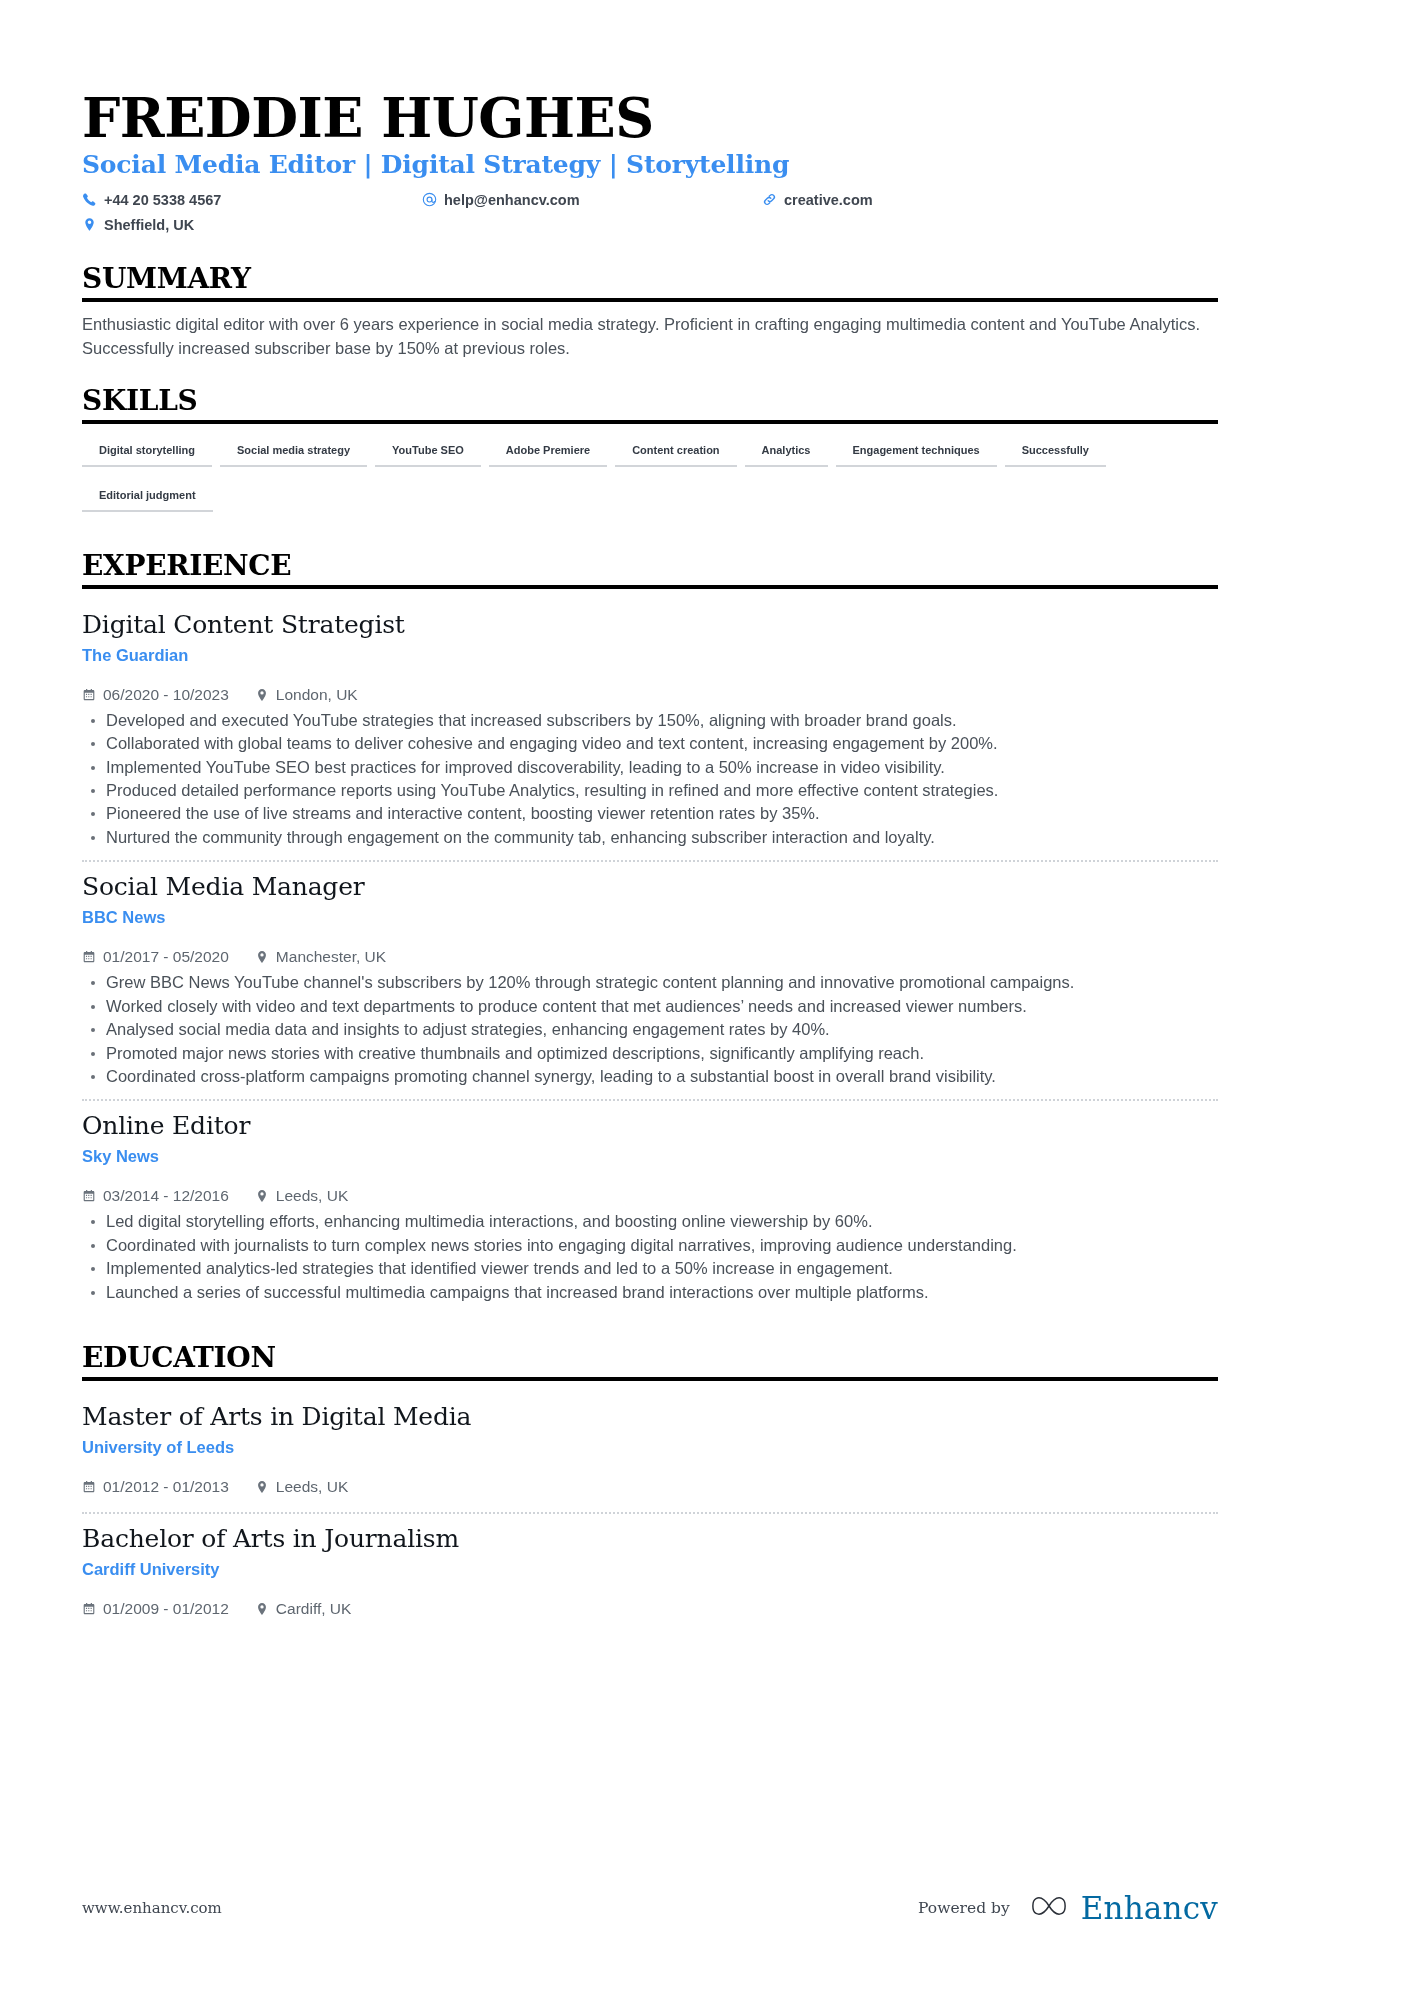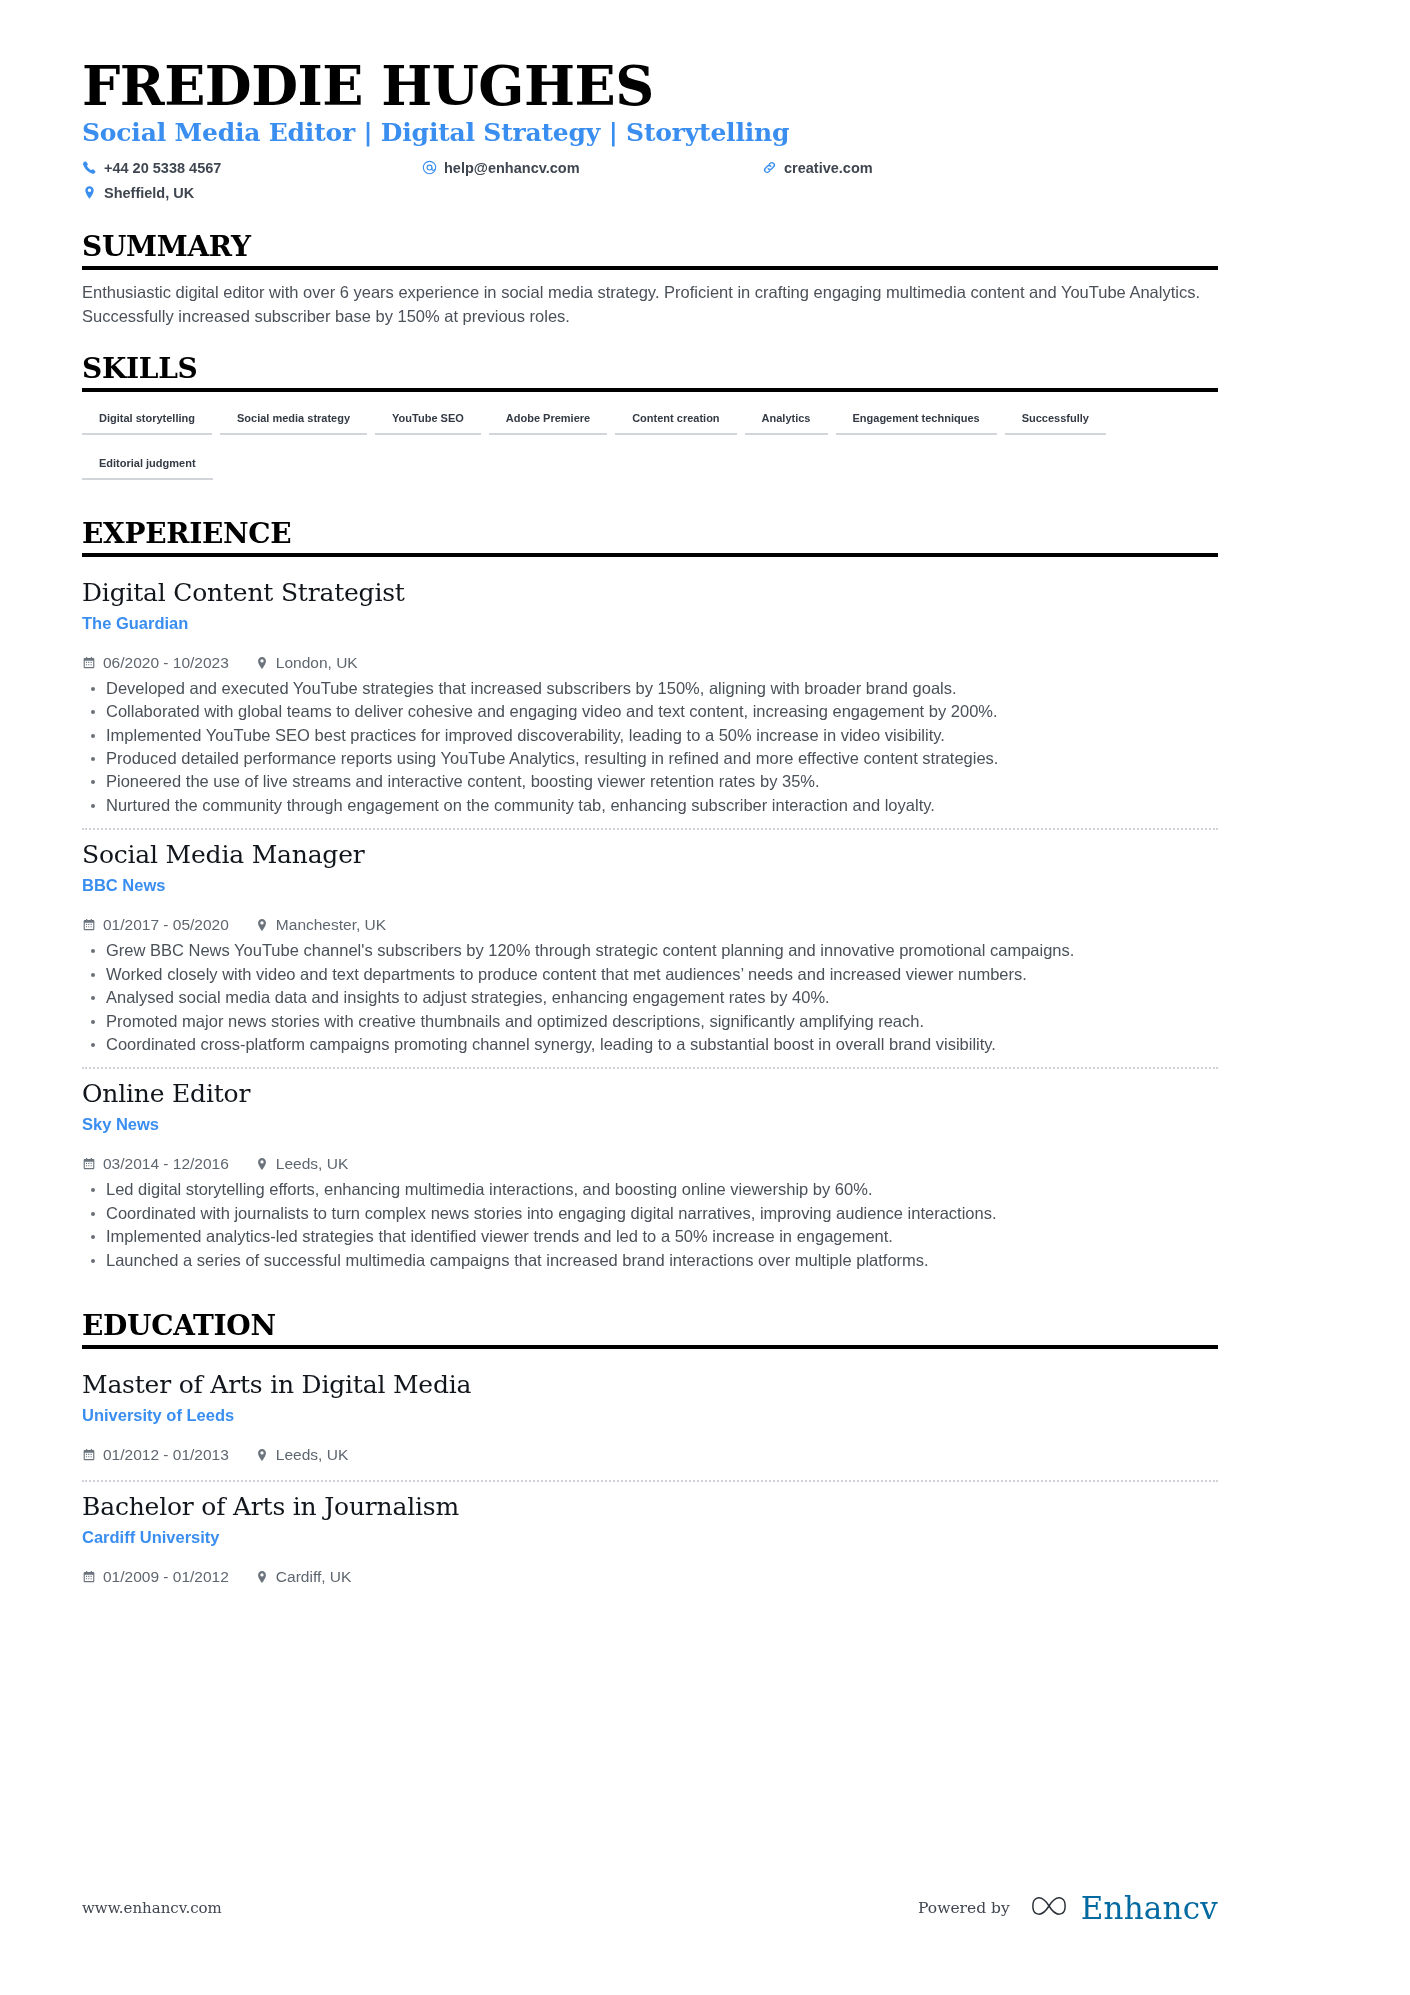--- a/index.html
+++ b/index.html
@@ -12,21 +12,21 @@
 
   body {
     font-family: "Liberation Sans", sans-serif;
     color: #2b3038;
     position: relative;
   }
 
   .page {
     width: 1300px;
     height: 1995px;
-    padding: 58px 82px 0 82px;
+    padding: 90px 82px 0 82px;
     position: relative;
   }
 
   
   .name {
     font-family: "DejaVu Serif", serif;
     font-weight: 700;
     font-size: 54px;
     letter-spacing: -0.5px;
     line-height: 1.05;
@@ -386,21 +386,21 @@
           <span class="ico">
             <svg width="14" height="14" viewBox="0 0 16 16" fill="currentColor">
                 <path d="M8 1.2c-2.5 0-4.5 2-4.5 4.5 0 3.3 4 8.6 4.2 8.8.2.2.5.2.6 0 .2-.2 4.2-5.5 4.2-8.8 0-2.5-2-4.5-4.5-4.5zm0 6.3a1.9 1.9 0 1 1 0-3.8 1.9 1.9 0 0 1 0 3.8z"></path>
               </svg>
           </span>
           <span>Leeds, UK</span>
         </span>
       </div>
       <ul class="bullets">
         <li>Led digital storytelling efforts, enhancing multimedia interactions, and boosting online viewership by 60%.</li>
-        <li>Coordinated with journalists to turn complex news stories into engaging digital narratives, improving audience interactions.</li>
+        <li>Coordinated with journalists to turn complex news stories into engaging digital narratives, improving audience understanding.</li>
         <li>Implemented analytics-led strategies that identified viewer trends and led to a 50% increase in engagement.</li>
         <li>Launched a series of successful multimedia campaigns that increased brand interactions over multiple platforms.</li>
       </ul>
     </article>
   </section>
 
   <section class="section education">
     <h2 class="section-title">EDUCATION</h2>
     <div class="section-rule"></div>
 

